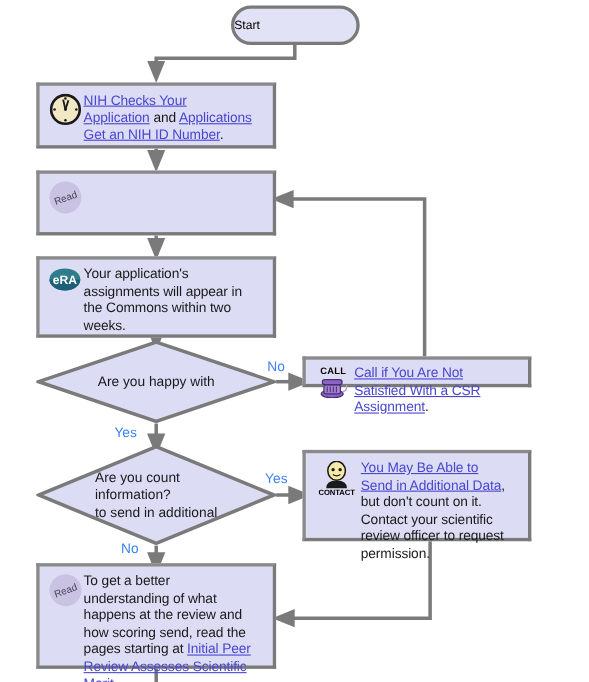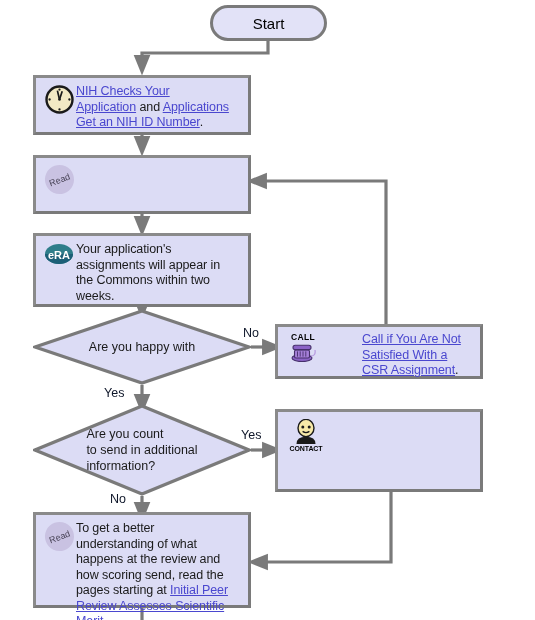--- a/index.html
+++ b/index.html
@@ -28,22 +28,22 @@
     border-top-color: #8a8a8a;
   }
   .terminator {
     position: absolute;
     box-sizing: border-box;
     background: #e2e2f7;
     border: 3px solid #7a7a7a;
     border-radius: 999px;
     display: flex;
     align-items: center;
-    justify-content: center;
-    font-size: 15px;
+    justify-content: flex-start;
+    font-size: 11px;
     color: #000;
   }
   .procbox {
     display: flex;
     align-items: flex-start;
     padding: 6px 16px 5px 6px;
   }
   .proctext {
     font-size: 12.5px;
     line-height: 15.5px;
@@ -89,21 +89,21 @@
   .conn {
     position: absolute;
     left: 0; top: 0;
     width: 535px;
     height: 620px;
     pointer-events: none;
   }
   .edgelabel {
     position: absolute;
     font-size: 12.5px;
-    color: #0f172a;
+    color: #3b82f6;
   }
 
   
   .ico { display:block; }
   .read-badge {
     width: 29px; height: 29px;
     border-radius: 50%;
     background: #c9c2e2;
     display: flex; align-items: center; justify-content: center;
     font-size: 9px;
@@ -219,21 +219,21 @@
     <svg width="218" height="76" viewBox="0 0 218 76">
       <polygon points="109,2 216,38 109,74 2,38" fill="#dcdcf5" stroke="#7a7a7a" stroke-width="3.2" stroke-linejoin="miter"></polygon>
     </svg>
     <div class="diamond-label">
       <div>
         <div>Are you happy with</div>
       </div>
     </div>
   </div>
 
-  <div class="node procbox" style="left:275px; top:324px; width:208px; height:55px; padding-top:5px;gap:40px;">
+  <div class="node procbox" style="left:275px; top:324px; width:208px; height:28px; padding-top:5px;">
     <div class="iconcell" style="width:38px;">
       <div class="call-ico">
         <span class="cap">CALL</span>
         <svg class="ico" width="26" height="19" viewBox="0 0 26 19">
           <ellipse cx="12" cy="15" rx="10" ry="3.6" fill="#8b63c6" stroke="#46306b" stroke-width="1.1"></ellipse>
           <rect x="4.5" y="7" width="15" height="8" rx="1.6" fill="#a57fd8" stroke="#46306b" stroke-width="1.1"></rect>
           <line x1="7.5" y1="8.4" x2="7.5" y2="13.6" stroke="#46306b" stroke-width="0.9"></line>
           <line x1="10.2" y1="8.4" x2="10.2" y2="13.6" stroke="#46306b" stroke-width="0.9"></line>
           <line x1="13" y1="8.4" x2="13" y2="13.6" stroke="#46306b" stroke-width="0.9"></line>
           <line x1="15.8" y1="8.4" x2="15.8" y2="13.6" stroke="#46306b" stroke-width="0.9"></line>
@@ -247,39 +247,42 @@
     </div>
   </div>
 
   <div class="diamond-wrap" style="left:33px; top:404px; width:218px; height:92px;">
     <svg width="218" height="92" viewBox="0 0 218 92">
       <polygon points="109,2 216,46 109,90 2,46" fill="#dcdcf5" stroke="#7a7a7a" stroke-width="3.2" stroke-linejoin="miter"></polygon>
     </svg>
     <div class="diamond-label">
       <div>
         <div>Are you count</div>
+        <div>information?</div>
         <div>to send in additional</div>
-        <div>information?</div>
       </div>
     </div>
   </div>
 
   <div class="node procbox" style="left:275px; top:409px; width:208px; height:83px; padding-top:6px;">
     <div class="iconcell" style="width:44px;">
       <div class="contact-ico">
         <svg class="ico" width="24" height="25" viewBox="0 0 24 25">
           <ellipse cx="12" cy="9" rx="8" ry="8.6" fill="#f7e9a8" stroke="#1a1a1a" stroke-width="1.4"></ellipse>
           <circle cx="8.8" cy="8" r="1.5" fill="#1a1a1a"></circle>
           <circle cx="15.2" cy="8" r="1.5" fill="#1a1a1a"></circle>
           <path d="M8.6,12.4 q3.4,2.4 6.8,0" fill="none" stroke="#1a1a1a" stroke-width="1.3"></path>
           <path d="M2.5,25 q0,-7.2 9.5,-7.2 q9.5,0 9.5,7.2 z" fill="#1a1a1a"></path>
         </svg>
         <span class="cap">CONTACT</span>
       </div>
     </div>
+    <div class="proctext">
+      <span class="lnk">You May Be Able to Send in Additional Data</span><span>, but don't count on it. Contact your scientific review officer to request permission.</span>
+    </div>
   </div>
 
   <div class="node procbox" style="left:33px; top:512px; width:218px; height:96px;">
     <div class="iconcell">
       <div class="read-badge">
         <span>Read</span>
       </div>
     </div>
     <div class="proctext">
       <span>To get a better understanding of what happens at the review and how scoring send, read the pages starting at </span><span class="lnk">Initial Peer Review Assesses Scientific Merit</span><span>.</span>

